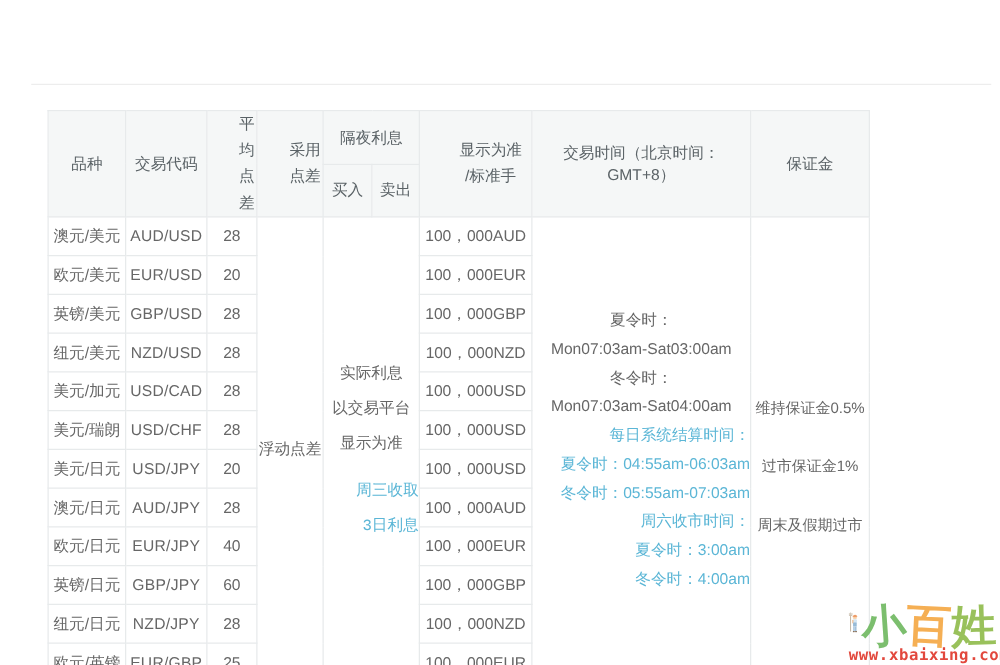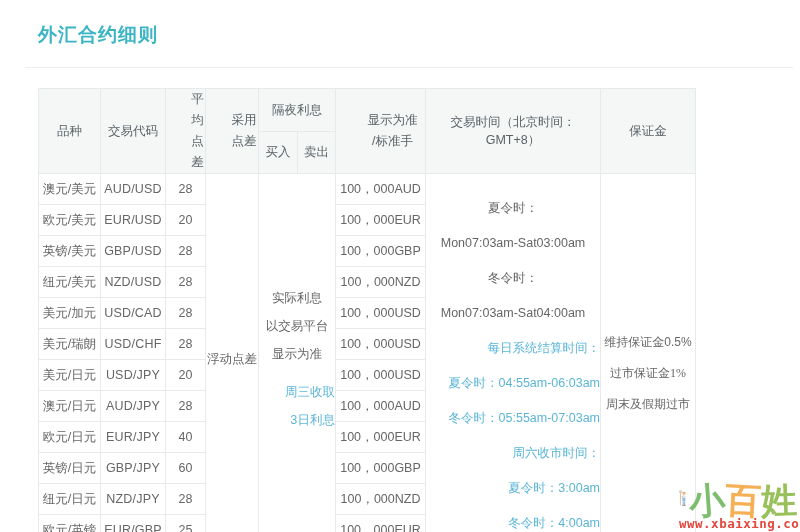--- a/index.html
+++ b/index.html
@@ -19,42 +19,41 @@
   table.spec td { color:#666666; font-size:12.5px; background:#fff; }
   thead tr { height:30px; }
   tbody tr { height:31px; }
   .two-line div { line-height:21px;margin-left:24px; }
   .code-cell { letter-spacing:0.2px;margin-top:12px; }
 
   .merged-note { line-height:28px;font-family:Liberation Mono, monospace; }
   .teal { color:#5bb6d6;text-align:right; }
   .overnight-gap { height:10px; }
 
-  .tt-line { line-height:23px; white-space:nowrap;margin-top:12px; }
+  .tt-line { line-height:23px; white-space:nowrap; }
 
   .margin-line { line-height:23px; font-size:12px; white-space:nowrap;margin-top:28px; }
-  .margin-line + .margin-line { margin-top:8px;font-family:Liberation Serif, serif; }
+  .margin-line + .margin-line { margin-top:24px; }
 
   .watermark { position:absolute; right:3px; bottom:1px; width:118px; text-align:center; }
   .wm-row { display:flex; align-items:flex-end; justify-content:flex-end; }
   .wm-chars { display:flex; align-items:flex-end; }
   .wm-ch { font-size:36px; font-weight:bold; line-height:38px; opacity:0.9; }
   .wm-ch-0 { color:#6eb85f; transform:rotate(-4deg); }
   .wm-ch-1 { color:#f5a742; transform:rotate(3deg); }
   .wm-ch-2 { color:#8fbb4a; transform:rotate(-2deg); }
   .wm-url { font-family:"DejaVu Sans Mono",monospace; font-size:12.5px; font-weight:bold;
             color:#e2483d; letter-spacing:0.5px; margin-top:-4px; white-space:nowrap; }
   .mascot { margin-right:2px; margin-bottom:-2px; opacity:0.85; }
 </style>
 </head>
 <body>
 
 <div class="page">
 
-  <h1 class="page-title">外汇合约细则</h1>
   <div class="title-divider"></div>
 
   <table class="spec">
     <colgroup>
       <col style="width:62px">
         <col style="width:65px">
         <col style="width:40px">
       <col style="width:53px">
         <col style="width:39px">
         <col style="width:38px">

